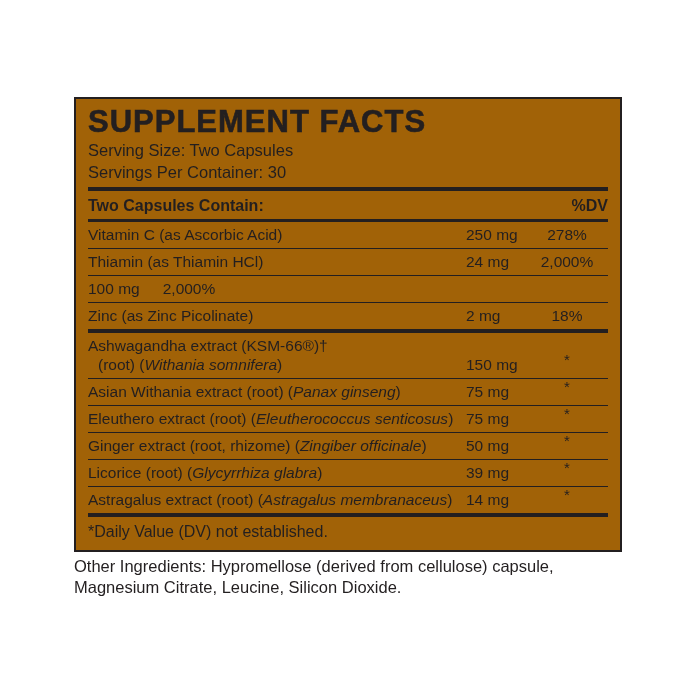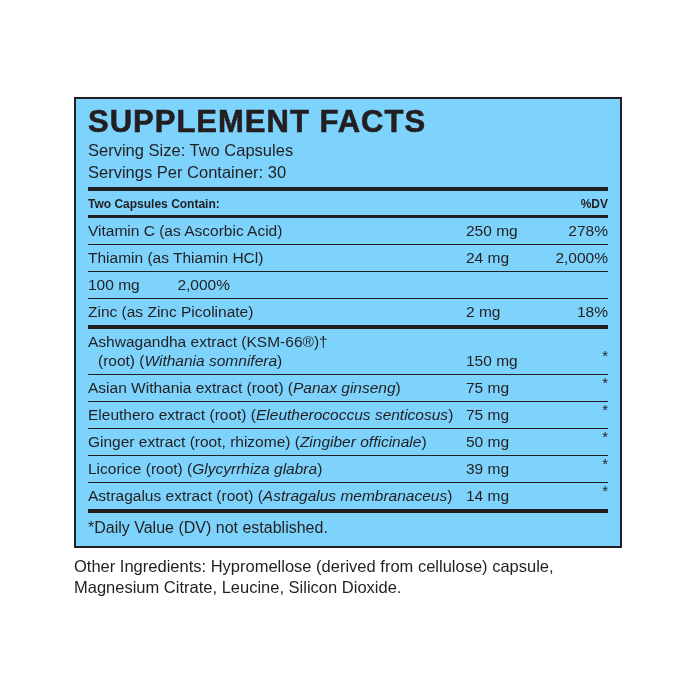--- a/index.html
+++ b/index.html
@@ -3,39 +3,39 @@
 <meta charset="utf-8">
 <style>
   html,body{margin:0;padding:0}
   body{
     width:700px;height:700px;background:#ffffff;position:relative;
     font-family:"Liberation Sans",sans-serif;color:#231f20;
     -webkit-font-smoothing:antialiased;
   }
   .panel{
     position:absolute;left:74px;top:97px;width:548px;box-sizing:border-box;
-    border:2px solid #231f20;background:#7dd3fc;padding:4px 12px 0 12px;
+    border:2px solid #231f20;background:#a16207;padding:4px 12px 0 12px;
   }
   .title{
     font-size:31px;font-weight:bold;letter-spacing:1px;line-height:34px;
     margin-top:2px;-webkit-text-stroke:0.6px #231f20;white-space:nowrap;
   }
   .sub{font-size:16.5px;line-height:22px}
   .bar{height:4px;background:#231f20}
   .bar.after-serving{margin-top:4px}
   .bar.med{height:2.5px}
   .hdr{display:flex;justify-content:space-between;align-items:flex-end;
-       font-weight:bold;font-size:12px;padding:6px 0 4px}
+       font-weight:bold;font-size:16px;padding:6px 0 4px}
   .rows{}
   .row{display:flex;align-items:flex-end;padding:3px 0 4px;font-size:15.5px;line-height:19px}
   .row.sep{border-top:1.5px solid #231f20}
   .cell{display:block}
   .cell.name{flex:1;min-width:0;white-space:nowrap;overflow:visible}
   .cell.amt{width:60px;text-align:left;white-space:nowrap}
-  .cell.dv{width:82px;text-align:right;white-space:nowrap}
+  .cell.dv{width:82px;text-align:center;white-space:nowrap}
   .nline{display:block}
   .nline.indent{padding-left:10px}
   .star{position:relative;top:-5px;font-size:15px}
   .footnote{font-size:16px;padding:6px 0 9px}
   .other{
     position:absolute;left:74px;top:556px;width:558px;margin:0;
     font-size:16.5px;line-height:21px;
   }
 </style>
 </head>

